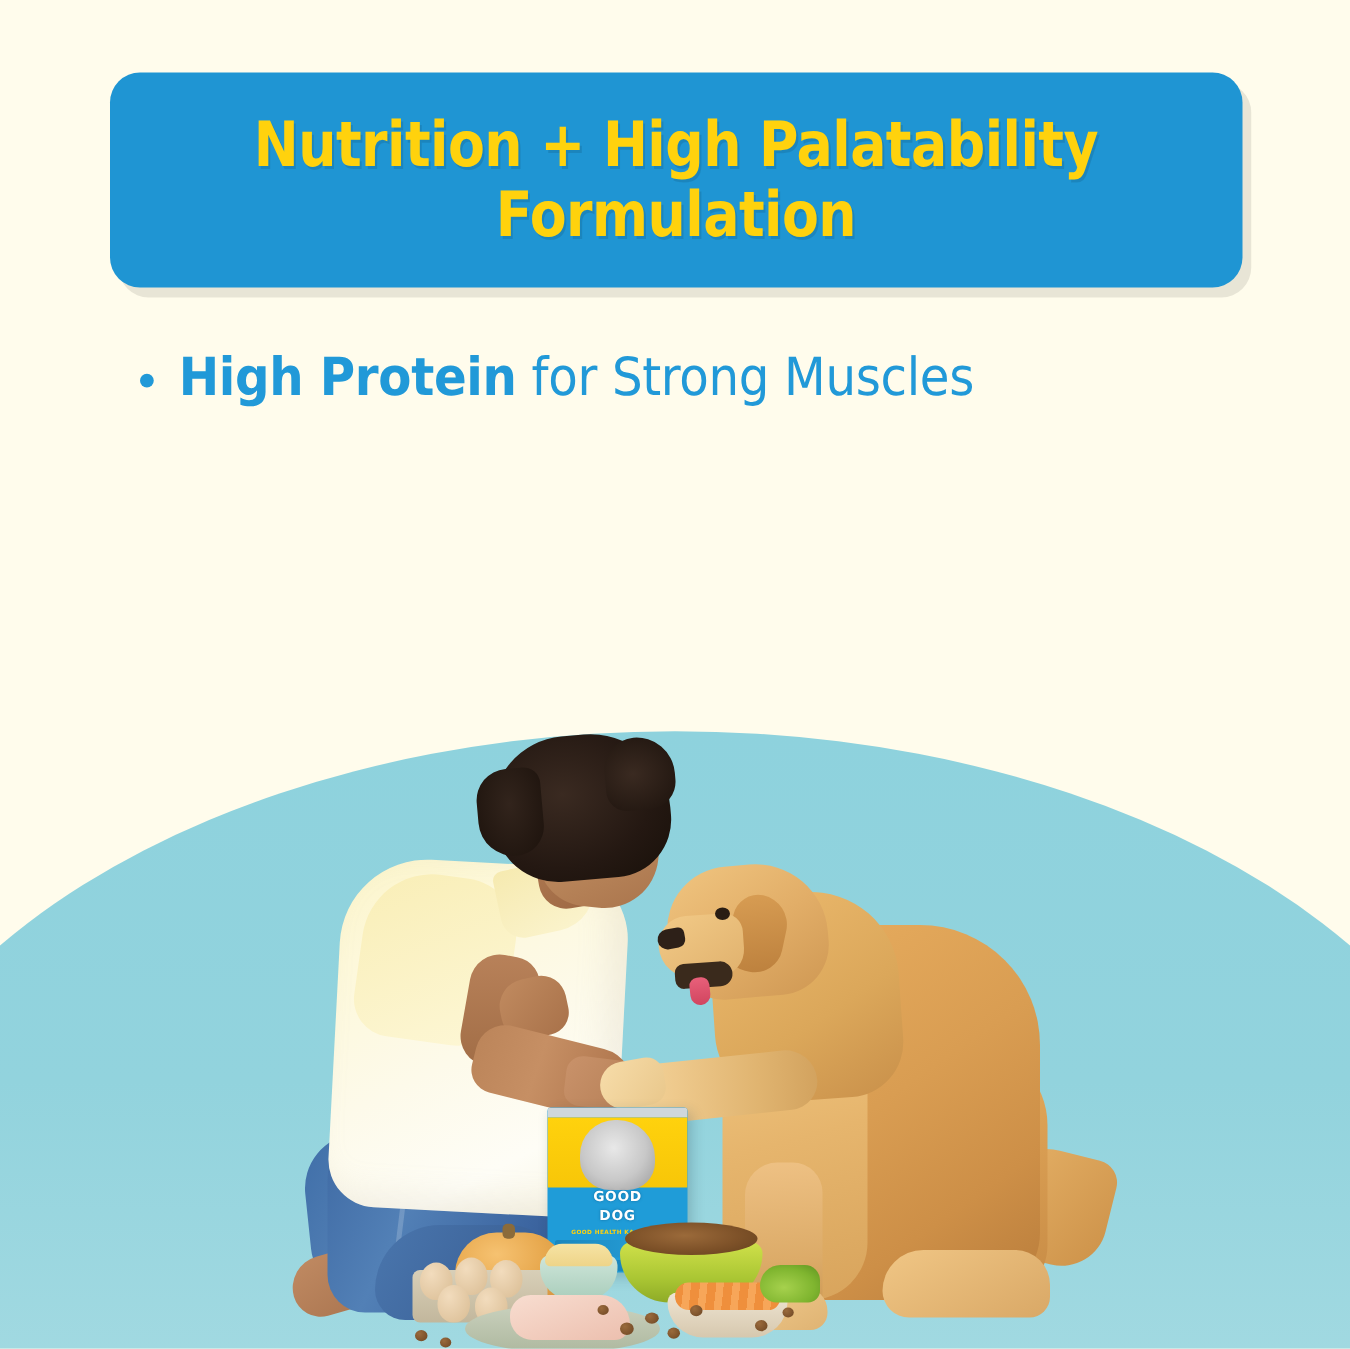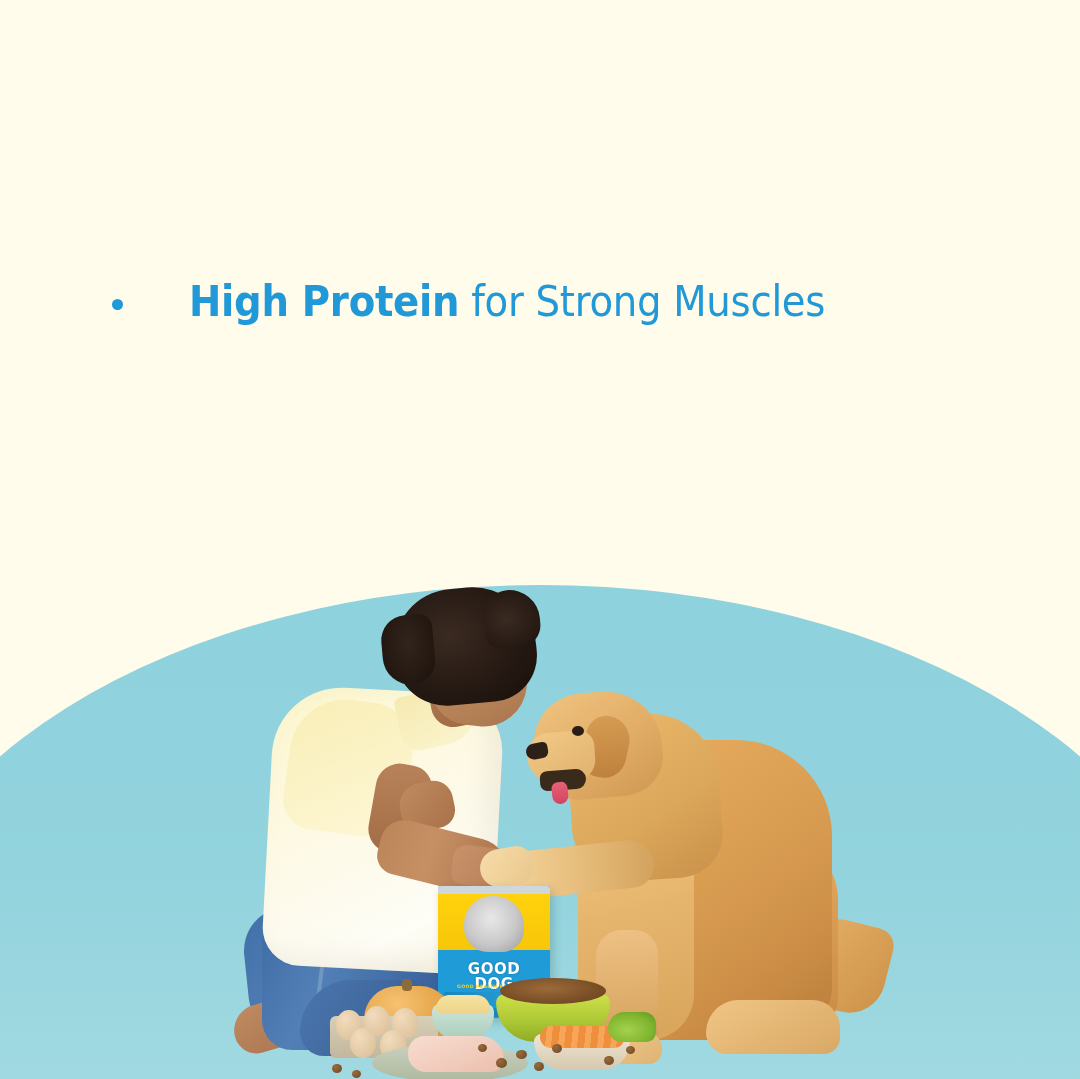--- a/index.html
+++ b/index.html
@@ -58,21 +58,20 @@
   .bullets {
     position:absolute;
     left:112px; top:276px;
     width:900px;
     z-index:6;
   }
   .bullet-row {
     display:flex;
     align-items:flex-start;
     margin-bottom:22px;
-    gap:46px;
   }
   .bullet-dot {
     width:11px; height:11px;
     border-radius:50%;
     background:#2199d8;
     flex:0 0 auto;
     margin-top:23px;
     margin-right:20px;
   }
   .bullet-text {
@@ -297,26 +296,26 @@
   .pack-yellow {
     position:absolute; left:0; top:8px; right:0; height:56px;
     background:linear-gradient(180deg,#ffd20d,#f7c608);
   }
   .pack-dogart {
     position:absolute; left:26px; top:10px; width:60px; height:56px;
     background:radial-gradient(ellipse at 45% 40%,#e8e8e8 0%,#c8c8c8 55%,#9a9a9a 100%);
     border-radius:28px 30px 22px 24px;
   }
   .pack-logo {
-    position:absolute; left:0; right:0; top:76px;
+    position:absolute; left:0; right:0; top:64px;
     text-align:center;
     color:#ffffff;
     font-family:"DejaVu Sans", sans-serif;
     font-weight:bold;
-    font-size:15px;
+    font-size:11px;
     line-height:15px;
     letter-spacing:.5px;
     text-shadow:0 0 2px rgba(0,60,100,.5);
   }
   .pack-tag {
     position:absolute; left:0; right:0; top:98px;
     text-align:center;
     color:#ffd20d;
     font-family:"DejaVu Sans", sans-serif;
     font-weight:bold;
@@ -490,20 +489,24 @@
     <div class="kibble" style="left:534px;top:1062px;width:10px;height:9px;"></div>
     <div class="kibble" style="left:496px;top:1058px;width:11px;height:10px;"></div>
     <div class="kibble" style="left:478px;top:1044px;width:9px;height:8px;"></div>
     <div class="kibble" style="left:552px;top:1044px;width:10px;height:9px;"></div>
     <div class="kibble" style="left:604px;top:1056px;width:10px;height:9px;"></div>
     <div class="kibble" style="left:626px;top:1046px;width:9px;height:8px;"></div>
     <div class="kibble" style="left:332px;top:1064px;width:10px;height:9px;"></div>
     <div class="kibble" style="left:352px;top:1070px;width:9px;height:8px;"></div>
   </div>
 
+  <div class="header-band">
+    <div class="header-title">Nutrition + High Palatability
+Formulation</div>
+  </div>
 
   <div class="bullets">
 
     <div class="bullet-row">
       <div class="bullet-dot"></div>
       <div class="bullet-text">
         <b>High Protein</b><span class="lt"> for Strong Muscles</span>
       </div>
     </div>
 

